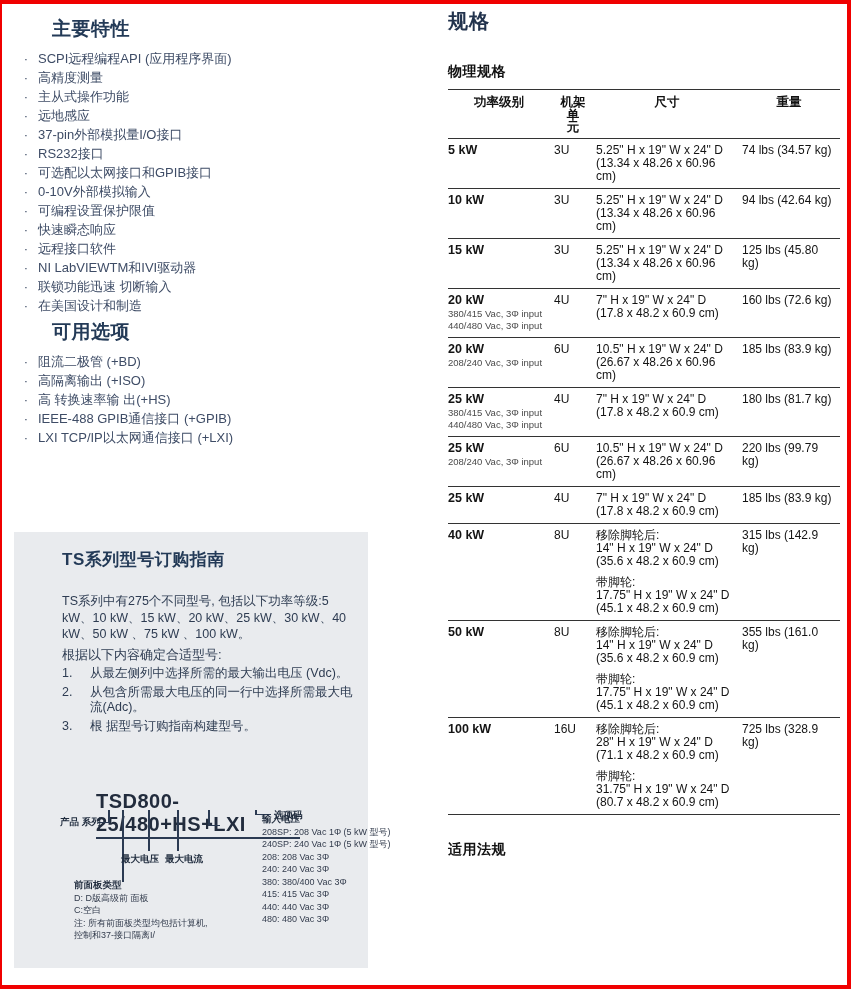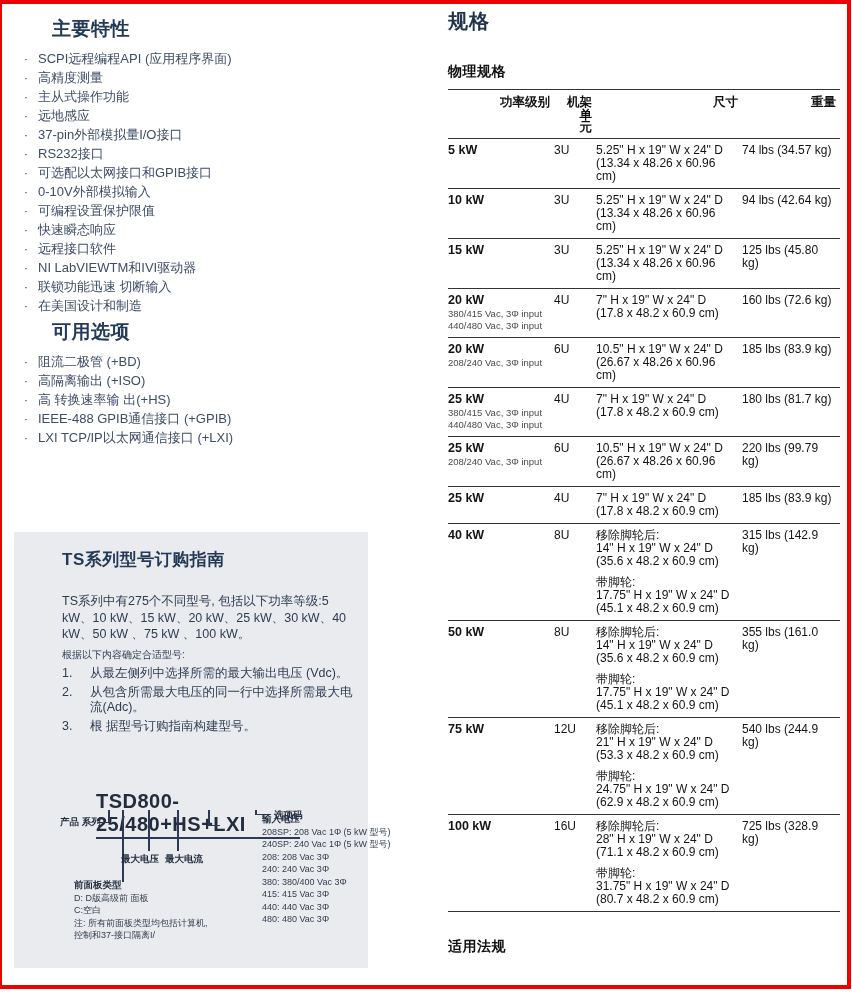--- a/index.html
+++ b/index.html
@@ -22,41 +22,41 @@
   ul.blist .bullet { width:24px; text-align:center; color:#3e4c66; flex:none; }
   ul.blist .btxt { padding-left:0px; }
   .gap-options { }
   
   .guide-box {
     position:absolute; left:0; top:522px; width:354px; height:436px;
     background:#e9ebee; padding:16px 10px 0 48px;
   }
   .guide-title { font-size:17px; font-weight:bold; color:#233a57; margin-bottom:22px; letter-spacing:0.5px; }
   .guide-intro { font-size:12.5px; color:#2e3c52; line-height:16.5px; margin-bottom:4px;margin-top:16px; }
-  .guide-lead { font-size:10px; color:#2e3c52; line-height:16.5px; margin-bottom:3px; }
+  .guide-lead { font-size:13px; color:#2e3c52; line-height:16.5px; margin-bottom:3px; }
   ol.steps { list-style:none; }
   ol.steps li { display:flex; font-size:12.5px; color:#2e3c52; line-height:15.5px; margin-bottom:3px; }
   ol.steps .num { width:28px; flex:none; }
   
   .diagram { position:absolute; left:0; top:254px; width:286px; height:180px; }
   .model {
     position:absolute; left:82px; top:4px; font-size:20px; font-weight:bold; color:#222c3d;
     border-bottom:2px solid #2b3a52; padding-bottom:1px; letter-spacing:0.5px;
   }
   .dl { position:absolute; background:#2b3a52; }
   .dlabel { position:absolute; font-size:9.5px; font-weight:bold; color:#1f2b3d; white-space:nowrap; }
   .dsmall { position:absolute; font-size:9px; color:#333c4d; line-height:12.5px; white-space:nowrap; }
   .fp-block .t, .iv-block .t { font-weight:bold; font-size:9.5px; color:#1f2b3d; }
   
   .right-col { position:absolute; left:448px; top:8px; width:392px; }
   .spec-title { font-size:20px; font-weight:bold; color:#22334d; margin-bottom:28px; letter-spacing:1px; }
   .phys-title { font-size:14px; font-weight:bold; color:#111; margin-bottom:8px; letter-spacing:0.5px; }
   table.spec { width:100%; border-collapse:collapse; }
   table.spec th {
-    text-align:right; vertical-align:top; font-size:12.5px; font-weight:bold; color:#111;
+    text-align:center; vertical-align:top; font-size:12.5px; font-weight:bold; color:#111;
     border-top:1.5px solid #333; padding:6px 4px 4px 0; white-space:pre-line; line-height:12.5px;
   }
   table.spec td {
     vertical-align:top; font-size:12px; color:#141414;
     border-top:1px solid #333; padding:5px 4px 5px 0; line-height:13px;
   }
   table.spec tr.last-row td { border-bottom:1px solid #333; }
   .col-power { width:106px; } .col-rack { width:42px; } .col-dims { width:146px; } .col-weight { width:98px; }
   .power { font-weight:bold; font-size:12.5px; }
   .pnote { font-size:9.5px; color:#4a4a4a; line-height:10.5px; margin-top:2px; }
@@ -359,35 +359,20 @@
           <td>
             <div class="dims-group">移除脚轮后:
 14" H x 19" W x 24" D
 (35.6 x 48.2 x 60.9 cm)</div>
             <div class="dims-group">带脚轮:
 17.75" H x 19" W x 24" D
 (45.1 x 48.2 x 60.9 cm)</div>
           </td>
           <td>355 lbs (161.0 kg)</td>
         </tr>
-        <tr>
-          <td>
-            <div class="power">75 kW</div>
-          </td>
-          <td>12U</td>
-          <td>
-            <div class="dims-group">移除脚轮后:
-21" H x 19" W x 24" D
-(53.3 x 48.2 x 60.9 cm)</div>
-            <div class="dims-group">带脚轮:
-24.75" H x 19" W x 24" D
-(62.9 x 48.2 x 60.9 cm)</div>
-          </td>
-          <td>540 lbs (244.9 kg)</td>
-        </tr>
         <tr class="last-row">
           <td>
             <div class="power">100 kW</div>
           </td>
           <td>16U</td>
           <td>
             <div class="dims-group">移除脚轮后:
 28" H x 19" W x 24" D
 (71.1 x 48.2 x 60.9 cm)</div>
             <div class="dims-group">带脚轮:

